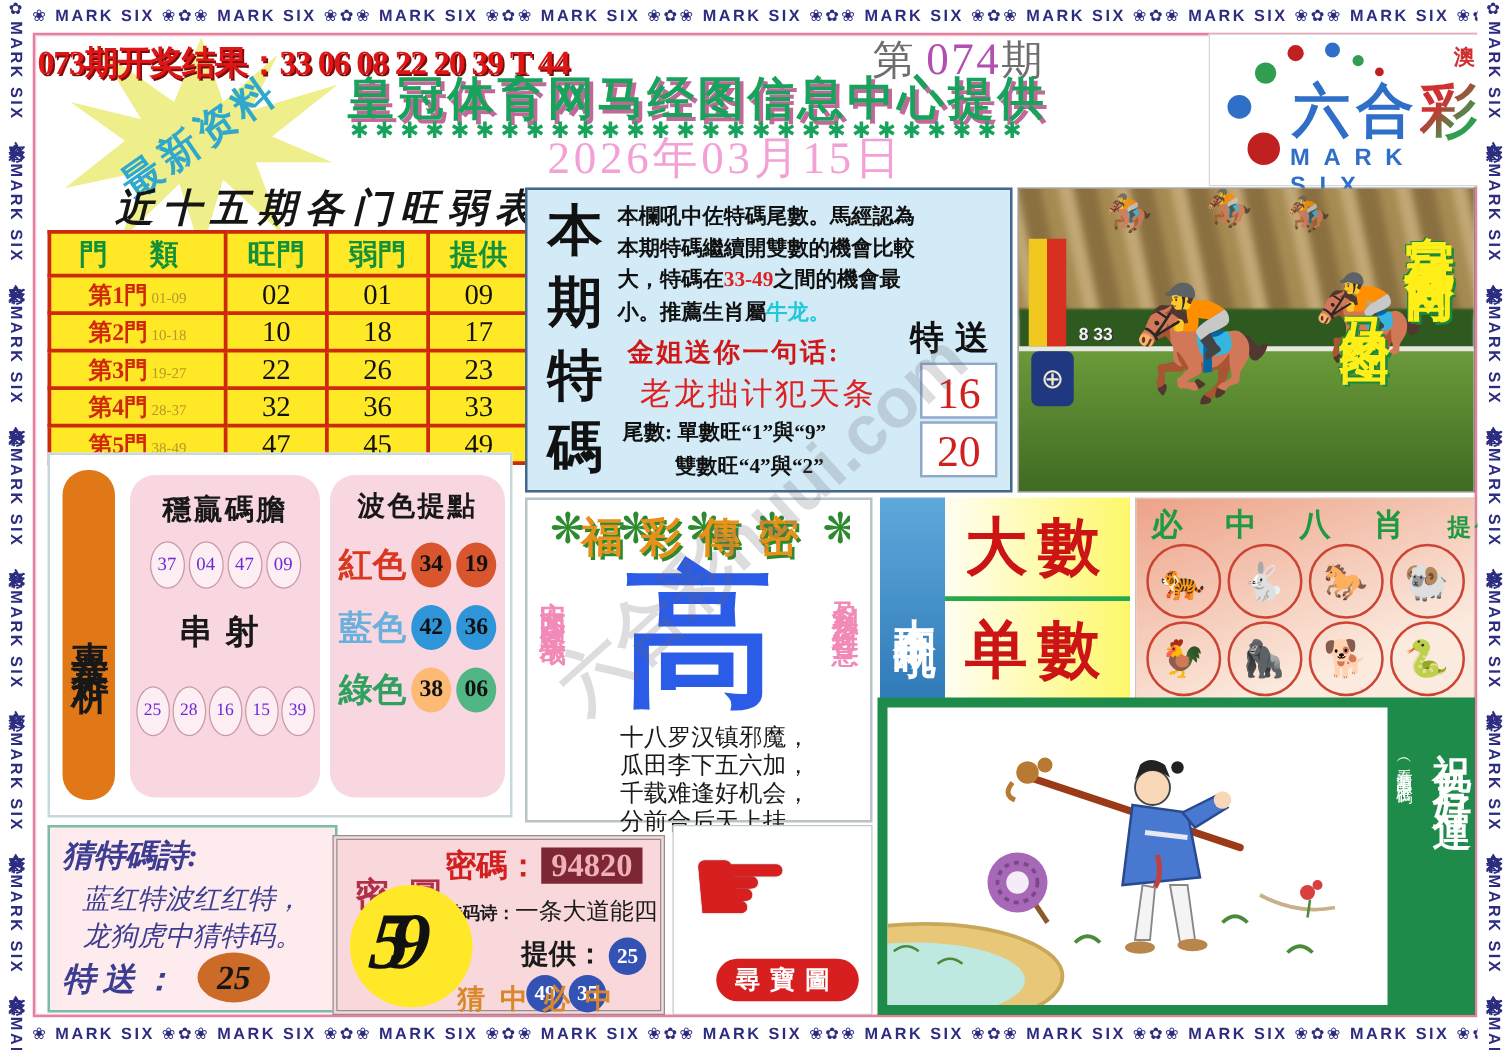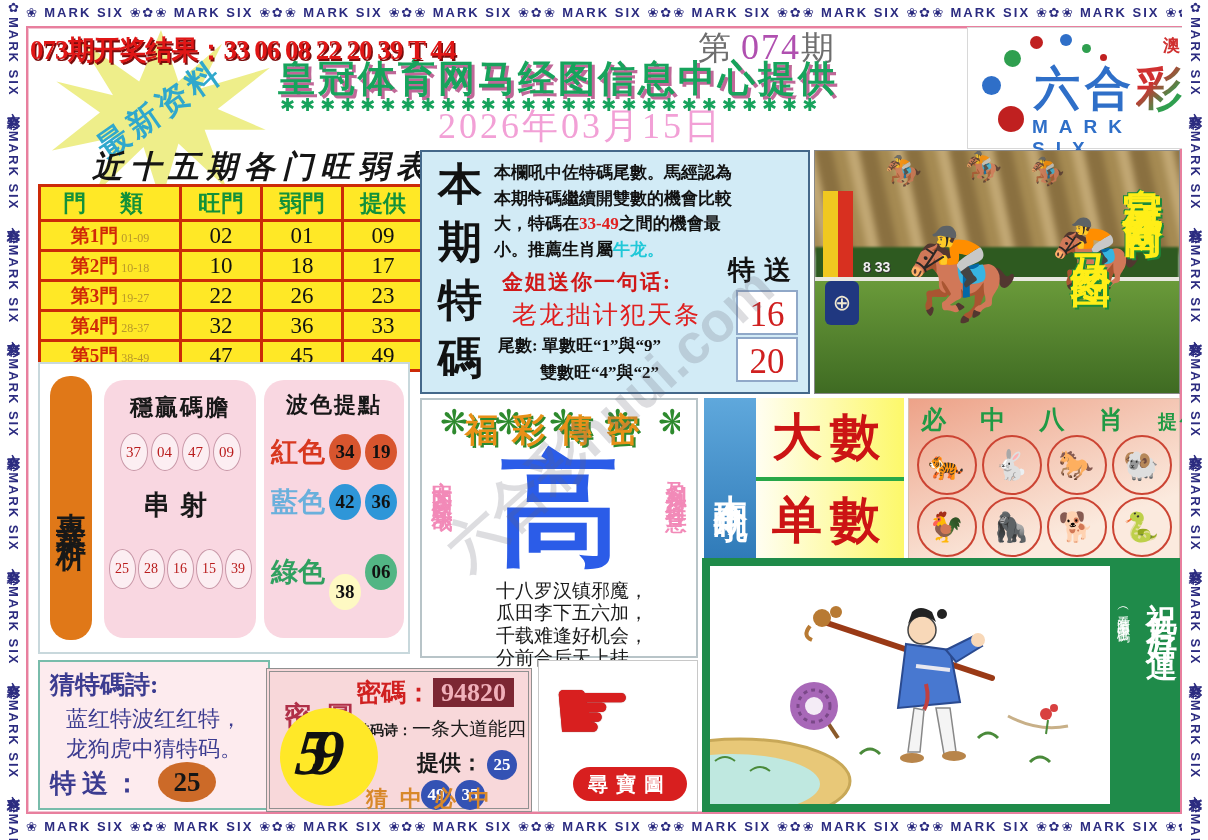--- a/index.html
+++ b/index.html
@@ -84,21 +84,21 @@
     border:2px solid #c8d8dc;z-index:4;box-sizing:border-box;}
   .pill{position:absolute;left:10px;top:12px;width:42px;height:264px;background:#e07818;border-radius:20px;
     writing-mode:vertical-rl;text-align:center;font-weight:bold;font-size:30px;color:#181818;letter-spacing:10px;line-height:42px;}
   .pcard{position:absolute;top:16px;background:#f9d7e1;border-radius:20px;}
   .card1{left:64px;width:152px;height:258px;}
   .card2{left:224px;width:140px;height:258px;}
   .pcard .ptitle{text-align:center;font-weight:bold;color:#181818;}
   .c1t1{font-size:23px;margin-top:12px;letter-spacing:2px;}
   .c1row{display:flex;justify-content:center;gap:3px;margin-top:10px;}
   .oval{width:26px;height:36px;border:1.5px solid #c898a8;border-radius:50%;background:#fceef2;
-    font-size:15px;color:#b91c1c;display:flex;align-items:center;justify-content:center;}
+    font-size:15px;color:#6d28d9;display:flex;align-items:center;justify-content:center;}
   .c1t2{font-size:27px;margin-top:16px;letter-spacing:10px;}
   .c1row2{display:flex;justify-content:center;gap:2px;margin-top:26px;}
   .c1row2 .oval{width:25px;height:38px;font-size:14px;}
   .c2t{font-size:22px;margin-top:10px;letter-spacing:2px;}
   .wrow{display:flex;align-items:center;justify-content:center;gap:4px;margin-top:14px;}
   .wlabel{font-weight:bold;font-size:27px;}
   .wball{width:32px;height:36px;border-radius:50%;color:#111;font-weight:bold;font-size:19px;
     display:flex;align-items:center;justify-content:center;}
   
   .fucai{position:absolute;left:420px;top:398px;width:278px;height:260px;background:#fff;
@@ -123,21 +123,21 @@
   .zod{position:absolute;left:908px;top:398px;width:272px;height:162px;z-index:4;
     background:linear-gradient(160deg,#eda288,#fbeade 75%);border:1px solid #d8c0b0;box-sizing:border-box;}
   .zod-title{position:absolute;left:12px;top:4px;color:#1f9a44;font-weight:bold;font-size:25px;letter-spacing:14px;white-space:nowrap;}
   .zod-sup{font-size:19px;letter-spacing:3px;}
   .zgrid{position:absolute;left:6px;top:36px;right:6px;bottom:4px;display:grid;
     grid-template-columns:repeat(4,1fr);grid-template-rows:repeat(2,1fr);gap:2px;}
   .zcell{width:56px;height:56px;margin:auto;border:2px solid #cc4433;border-radius:50%;
     display:flex;align-items:center;justify-content:center;font-size:29px;}
   
   .gpoem{position:absolute;left:38px;top:660px;width:232px;height:150px;background:#fdebee;
-    border:2px solid #79bcab;z-index:4;box-sizing:border-box;}
+    border:2px solid #79bcab;z-index:4;box-sizing:border-box;font-style:italic;}
   .gpoem .t{position:absolute;left:10px;top:6px;color:#3c3c90;font-weight:bold;font-size:25px;}
   .gpoem .l1{position:absolute;left:26px;top:42px;color:#3c3c90;font-size:22px;}
   .gpoem .l2{position:absolute;left:26px;top:72px;color:#3c3c90;font-size:22px;}
   .gpoem .ts{position:absolute;left:10px;top:104px;color:#3c3c90;font-weight:bold;font-size:26px;letter-spacing:6px;}
   .gpoem .tsball{position:absolute;left:118px;top:100px;width:58px;height:40px;background:#cc6a28;border-radius:50%;
     color:#161616;font-weight:bold;font-size:27px;text-align:center;line-height:40px;}
   
   .mitu{position:absolute;left:266px;top:668px;width:266px;height:144px;background:#f8d8da;
     border:4px double #909090;z-index:4;box-sizing:border-box;}
   .mitu .mt{position:absolute;left:14px;top:26px;color:#b03048;font-weight:bold;font-size:27px;letter-spacing:16px;}
@@ -311,21 +311,21 @@
         <span class="wball" style="background:#d8552e;">34</span>
         <span class="wball" style="background:#d8552e;">19</span>
       </div>
       <div class="wrow">
         <span class="wlabel" style="color:#6ab0dc;font-family:Liberation Serif, serif;">藍色</span>
         <span class="wball" style="background:#2e96d8;">42</span>
         <span class="wball" style="background:#2e96d8;">36</span>
       </div>
       <div class="wrow">
         <span class="wlabel" style="color:#30a060;">綠色</span>
-        <span class="wball" style="background:#fef9c3;margin-top:40px;">38</span>
+        <span class="wball" style="background:#fdba74;">38</span>
         <span class="wball" style="background:#52b584;">06</span>
       </div>
     </div>
   </div>
 
   <div class="fucai serif">
     <div class="leaves">❋❋❋❋❋❋</div>
     <div class="ftitle">福彩傳密</div>
     <div class="fvert fvl">安比团圆悠乐哉</div>
     <div class="fvert fvr">盈利多少何挂意</div>

